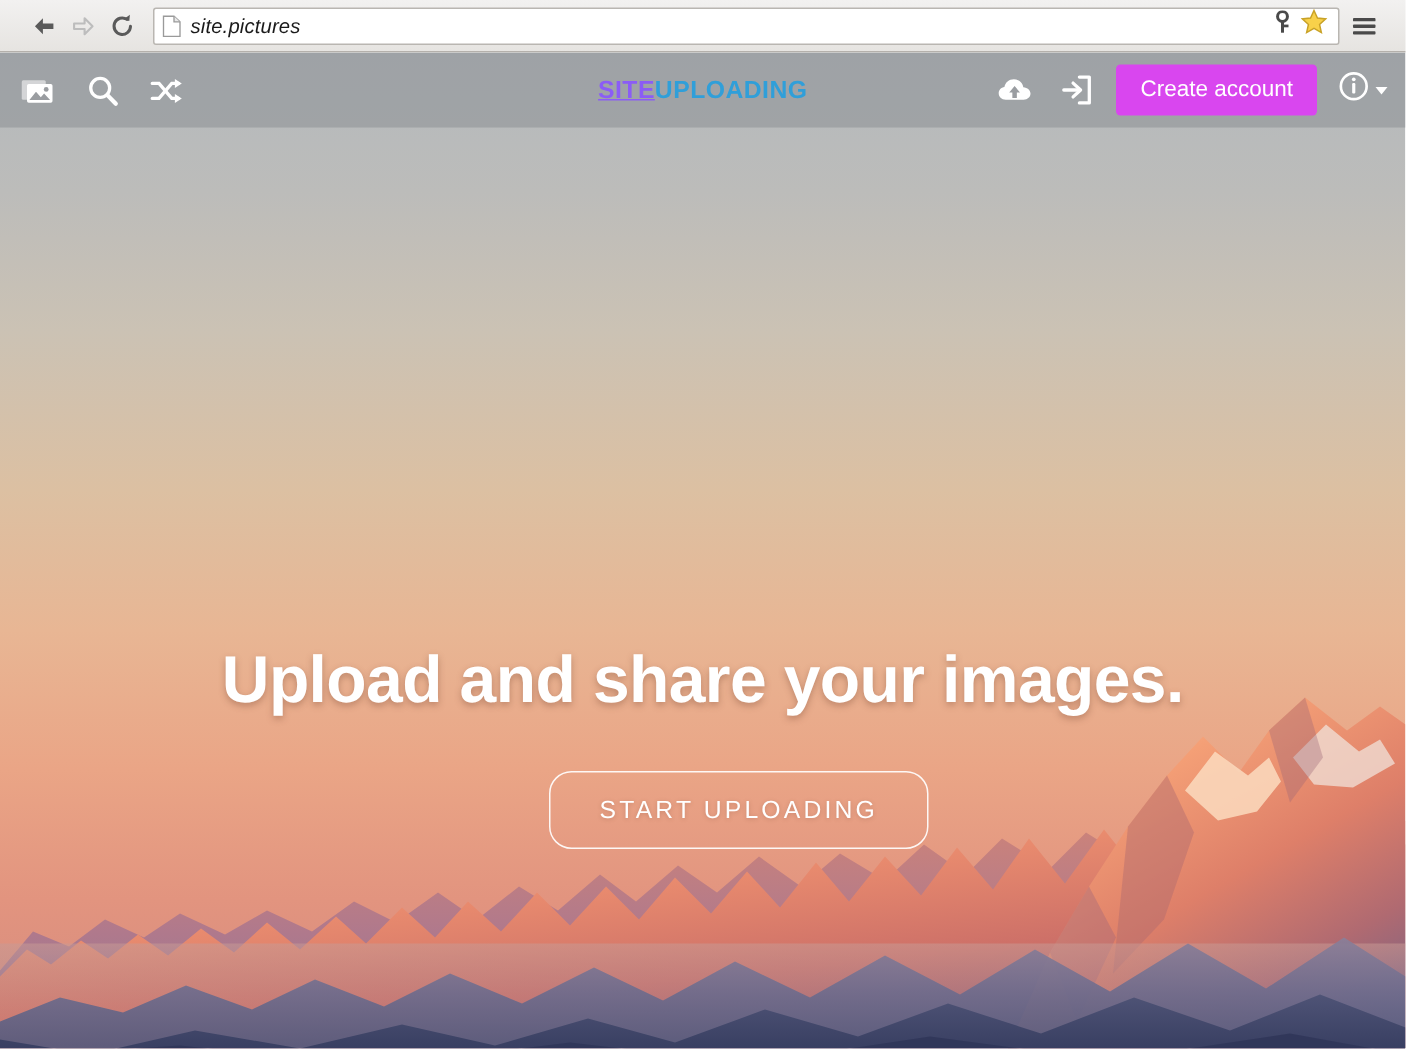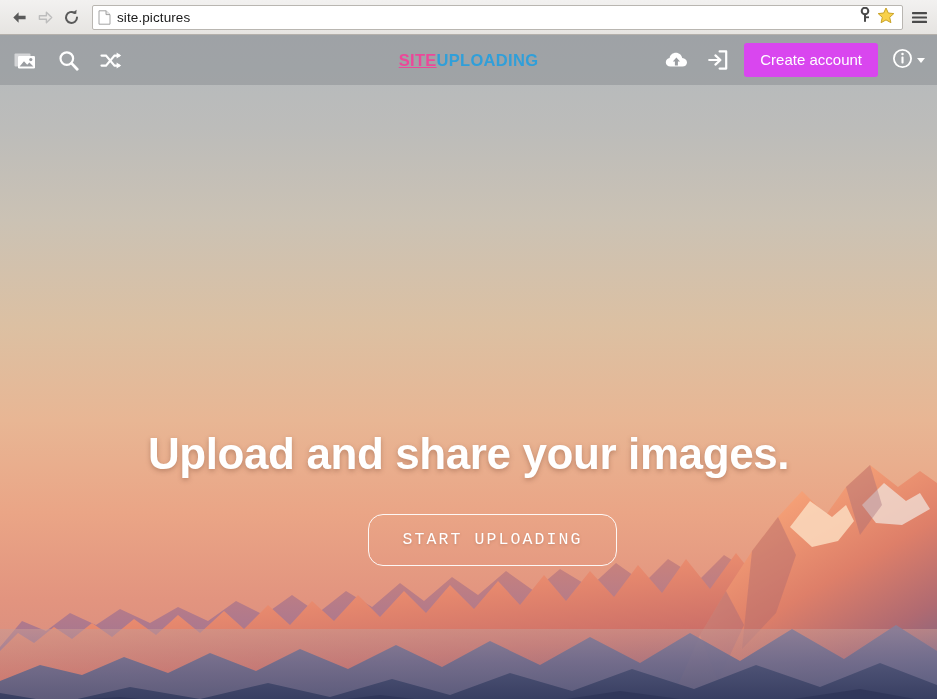--- a/index.html
+++ b/index.html
@@ -10,21 +10,22 @@
     background: #fff;
   }
 
   
   .browser-chrome {
     position: absolute; top: 0; left: 0;
     width: 937px; height: 35px;
     background: linear-gradient(#f2f1f0, #e6e4e1);
     border-bottom: 1px solid #b4b0ab;
     display: flex; align-items: center;
-    padding: 0 6px;
+    padding: 0 16px;
+    font-style: italic;
   }
   .nav-btn {
     width: 26px; height: 26px;
     display: flex; align-items: center; justify-content: center;
     flex: 0 0 auto;
   }
   .nav-btn svg { display: block; }
 
   .url-bar {
     flex: 1 1 auto;
@@ -79,21 +80,21 @@
     pointer-events: none;
   }
   .logo {
     display: inline-block;
     font-size: 16.5px;
     font-weight: bold;
     letter-spacing: 0.3px;
     pointer-events: auto;
     cursor: pointer;
   }
-  .logo .site { color: #ec4899; text-decoration: underline; }
+  .logo .site { color: #8b5cf6; text-decoration: underline; }
   .logo .pictures { color: #309fd9; }
 
   .nav-right {
     margin-left: auto;
     display: flex; align-items: center; gap: 14px;
     flex: 0 0 auto;
     z-index: 6;
   }
   .create-account-btn {
     background: #d946ef;
@@ -132,21 +133,21 @@
     line-height: 1.1;
   }
   .start-uploading-btn {
     display: inline-block;
     margin-top: 36px;
     padding: 17px 33px 16px;
     border: 1px solid rgba(255,255,255,0.92);
     border-radius: 15px;
     background: transparent;
     color: #ffffff;
-    font-family: Liberation Mono, monospace;
+    font-family: Liberation Sans, sans-serif;
     font-size: 16.5px;
     letter-spacing: 2.1px;
     cursor: pointer;
     line-height: 1;
     text-shadow: 0 1px 3px rgba(120,70,50,0.28);
     margin-left: 48px;
   }
 </style>
 </head>
 <body>

